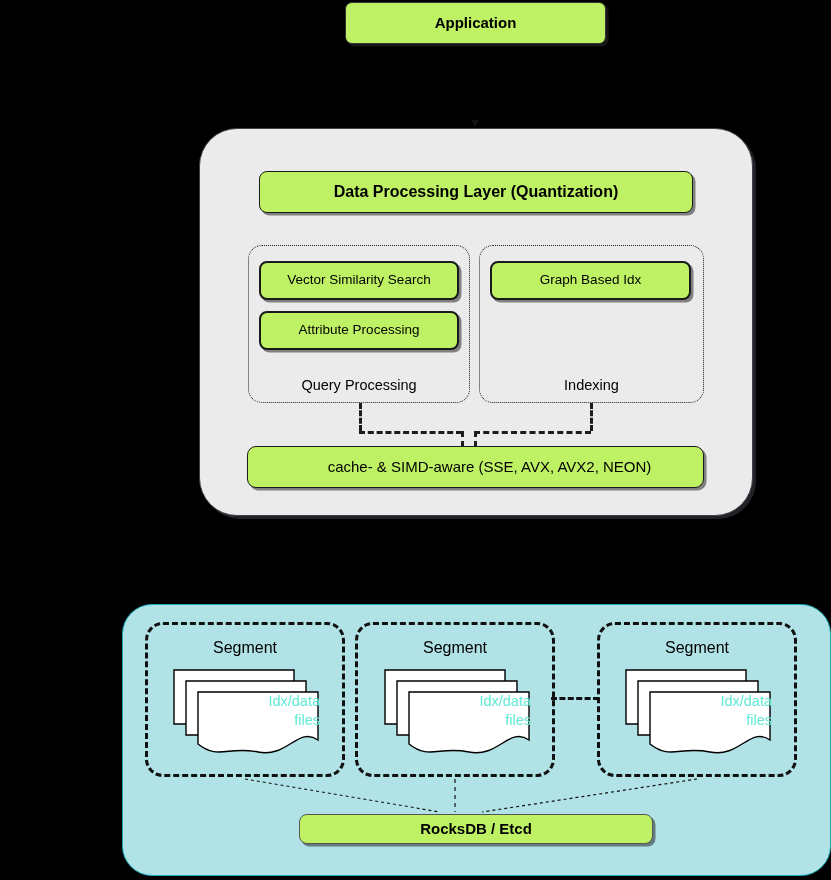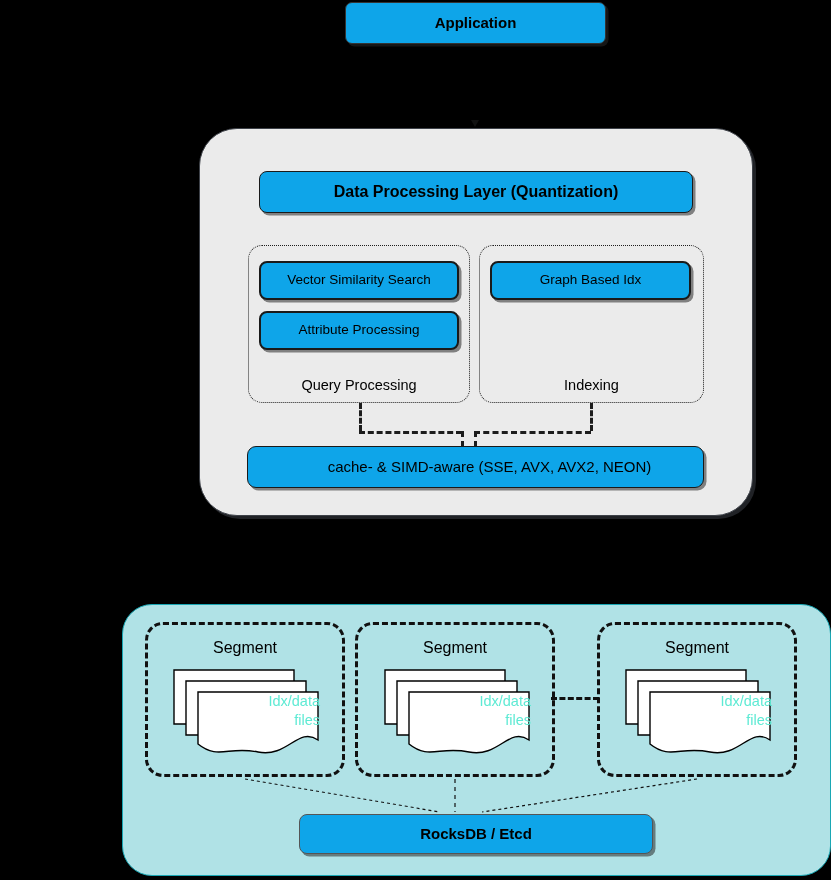--- a/index.html
+++ b/index.html
@@ -16,21 +16,21 @@
     width: 831px;
     height: 880px;
     background: #000000;
     overflow: hidden;
   }
 
   
   .node {
     position: absolute;
     box-sizing: border-box;
-    background: #0ea5e9;
+    background: #bef264;
     border: 1.6px solid #1a1a1a;
     border-radius: 9px;
     display: flex;
     align-items: center;
     justify-content: center;
     text-align: center;
     color: #000000;
     line-height: 1.2;
   }
   .node.shadowed {
@@ -186,21 +186,21 @@
     font-size: 14.5px;
     line-height: 1.28;
     color: #5eead4;
     pointer-events: none;
   }
 
   #rocksdb-box {
     left: 299px;
     top: 814px;
     width: 354px;
-    height: 40px;
+    height: 30px;
     font-size: 15px;
     border-width: 1.2px;
     border-color: #555;
     border-radius: 8px;
   }
 
   #seg-link {
     position: absolute;
     left: 551px;
     top: 697px;

